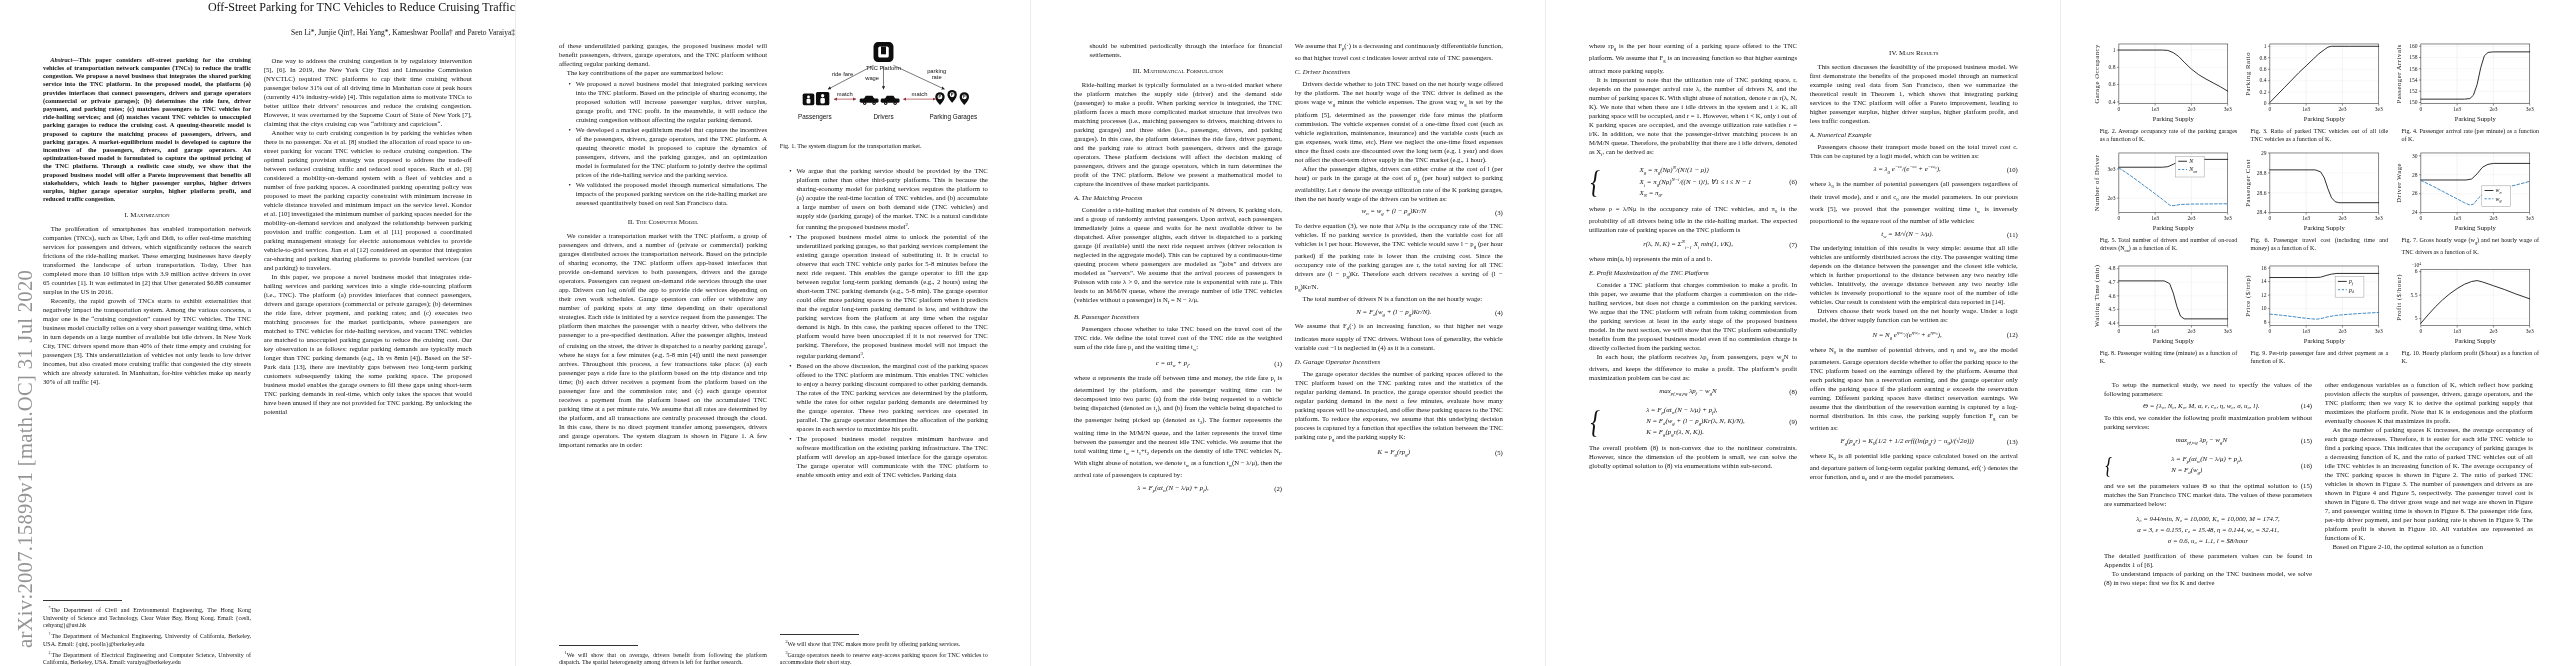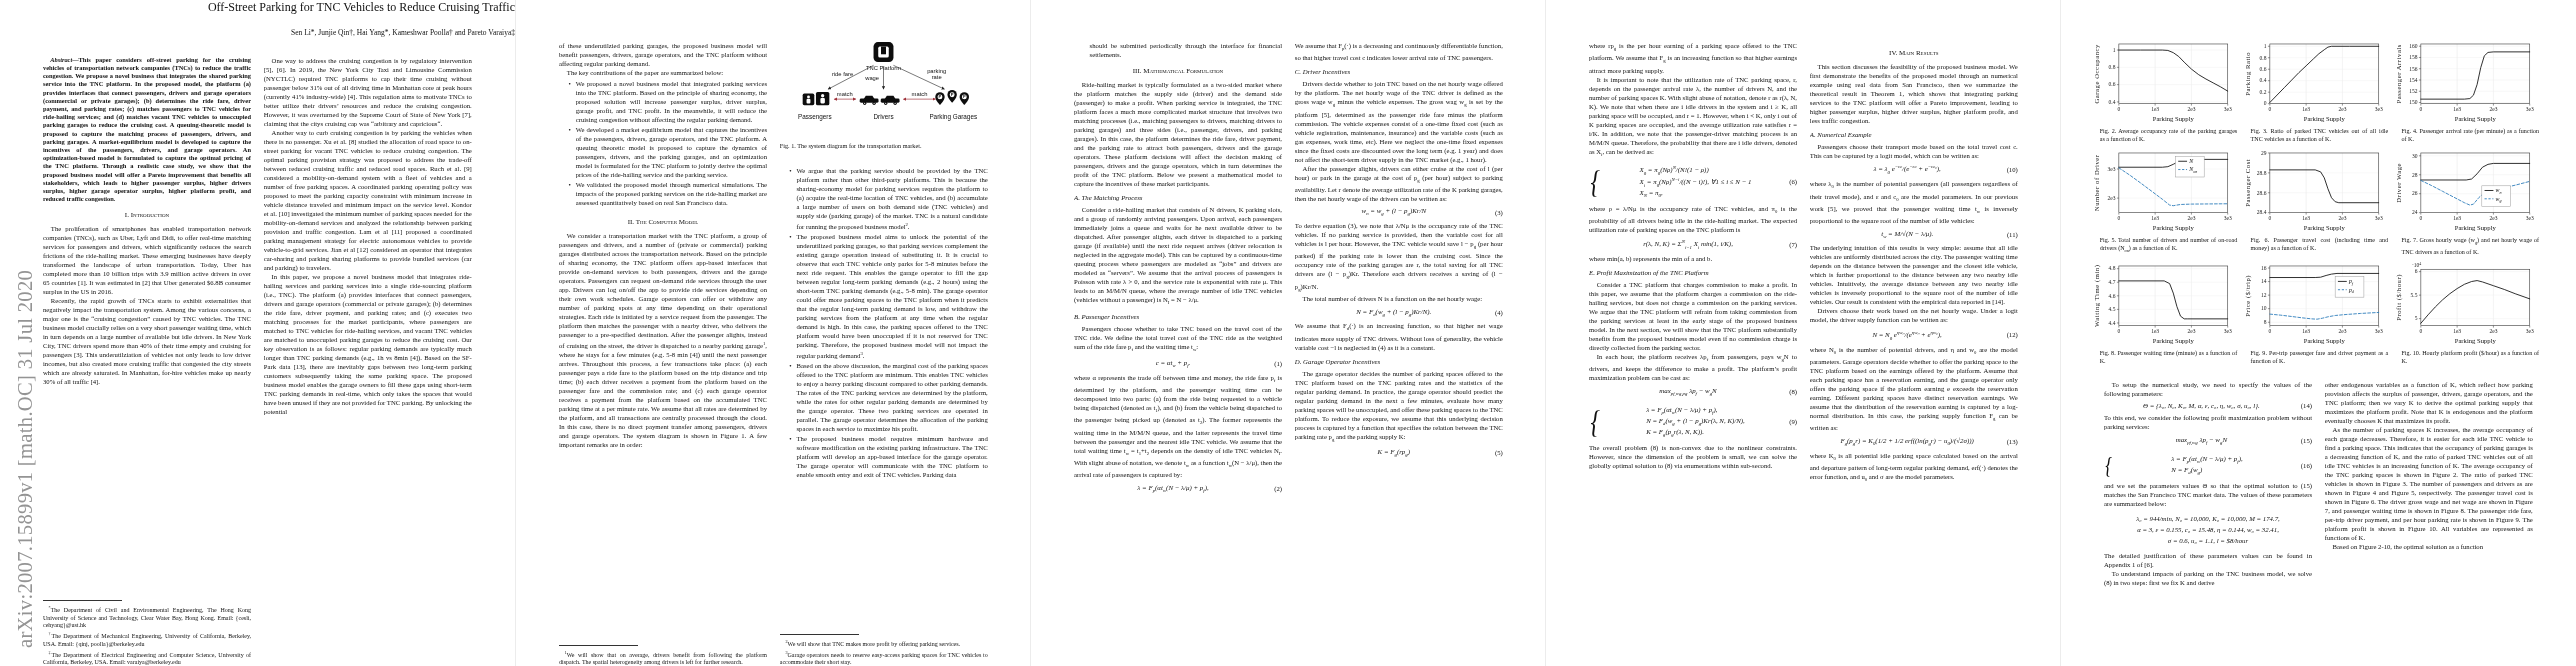--- a/index.html
+++ b/index.html
@@ -55,21 +55,21 @@
 <div class="canvas">
   <section class="page page1">
     <div class="arxiv">arXiv:2007.15899v1 [math.OC] 31 Jul 2020</div>
     <header class="p1head">
       <h1 class="title">Off-Street Parking for TNC Vehicles to Reduce Cruising Traffic</h1>
       <div class="authors">Sen Li*, Junjie Qin†, Hai Yang*, Kameshwar Poolla† and Pareto Varaiya‡</div>
     </header>
     <div class="cols">
       <div class="col" id="p1L">
           <p class="abstract"><i>Abstract</i>—This paper considers off-street parking for the cruising vehicles of transportation network companies (TNCs) to reduce the traffic congestion. We propose a novel business that integrates the shared parking service into the TNC platform. In the proposed model, the platform (a) provides interfaces that connect passengers, drivers and garage operators (commercial or private garages); (b) determines the ride fare, driver payment, and parking rates; (c) matches passengers to TNC vehicles for ride-hailing services; and (d) matches vacant TNC vehicles to unoccupied parking garages to reduce the cruising cost. A queuing-theoretic model is proposed to capture the matching process of passengers, drivers, and parking garages. A market-equilibrium model is developed to capture the incentives of the passengers, drivers, and garage operators. An optimization-based model is formulated to capture the optimal pricing of the TNC platform. Through a realistic case study, we show that the proposed business model will offer a Pareto improvement that benefits all stakeholders, which leads to higher passenger surplus, higher drivers surplus, higher garage operator surplus, higher platform profit, and reduced traffic congestion.</p>
-          <div class="sech">I. Introduction</div>
+          <div class="sech">I. Maximization</div>
           <p class="para ind">The proliferation of smartphones has enabled transportation network companies (TNCs), such as Uber, Lyft and Didi, to offer real-time matching services for passengers and drivers, which significantly reduces the search frictions of the ride-hailing market. These emerging businesses have deeply transformed the landscape of urban transportation. Today, Uber has completed more than 10 billion trips with 3.9 million active drivers in over 65 countries [1]. It was estimated in [2] that Uber generated $6.8B consumer surplus in the US in 2016.</p>
           <p class="para ind">Recently, the rapid growth of TNCs starts to exhibit externalities that negatively impact the transportation system. Among the various concerns, a major one is the “cruising congestion” caused by TNC vehicles. The TNC business model crucially relies on a very short passenger waiting time, which in turn depends on a large number of available but idle drivers. In New York City, TNC drivers spend more than 40% of their time empty and cruising for passengers [3]. This underutilziation of vehicles not only leads to low driver incomes, but also created more cruising traffic that congested the city streets which are already saturated. In Manhattan, for-hire vehicles make up nearly 30% of all traffic [4].</p>
           <div class="fnblock">
             <p class="fn"><sup>*</sup>The Department of Civil and Environmental Engineering, The Hong Kong University of Science and Technology, Clear Water Bay, Hong Kong. Email: {cesli, cehyang}@ust.hk</p>
             <p class="fn"><sup>†</sup>The Department of Mechanical Engineering, University of California, Berkeley, USA. Email: {qinj, poolla}@berkeley.edu</p>
             <p class="fn"><sup>‡</sup>The Department of Electrical Engineering and Computer Science, University of California, Berkeley, USA. Email: varaiya@berkeley.edu</p>
           </div>
         </div>
       <div class="col" id="p1R">
           <p class="para ind">One way to address the cruising congestion is by regulatory intervention [5], [6]. In 2019, the New York City Taxi and Limousine Commission (NYCTLC) required TNC platforms to cap their time cruising without passenger below 31% out of all driving time in Manhattan core at peak hours (currently 41% industry-wide) [4]. This regulation aims to motivate TNCs to better utilize their drivers’ resources and reduce the cruising congestion. However, it was overturned by the Supreme Court of State of New York [7], claiming that the citys cruising cap was “arbitrary and capricious“.</p>

